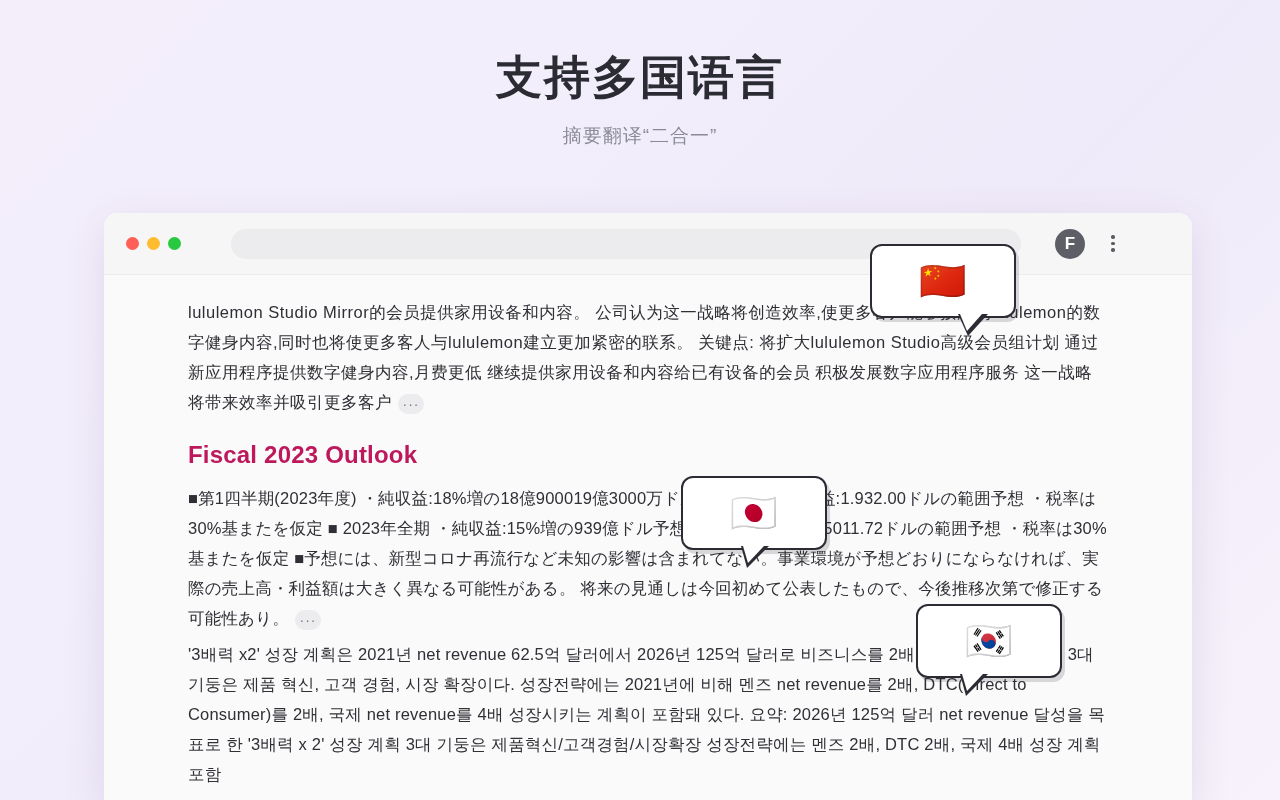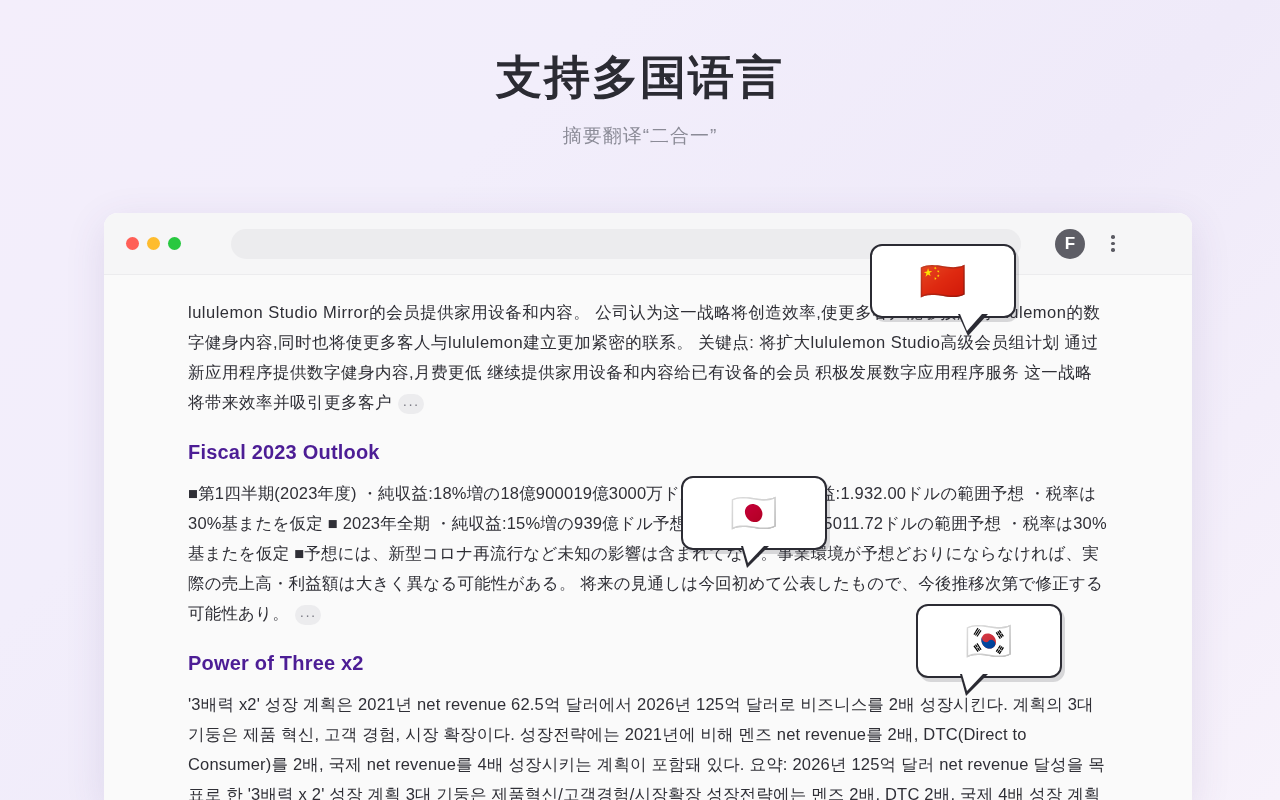--- a/index.html
+++ b/index.html
@@ -118,23 +118,23 @@
   }
   .para {
     font-size: 16.5px;
     line-height: 30px;
     color: #2f2f36;
     margin: 0 0 6px 0;
     letter-spacing: 0.2px;
   }
   .para.cn { letter-spacing: 0.5px; }
   .heading {
-    font-size: 20px;
+    font-size: 24px;
     font-weight: bold;
-    color: #4c1d95;
+    color: #be185d;
     margin: 24px 0 14px 0;
     letter-spacing: 0.2px;
   }
   .ellipsis-pill {
     display: inline-flex;
     align-items: center;
     justify-content: center;
     width: 26px;
     height: 20px;
     border-radius: 10px;
@@ -260,21 +260,20 @@
       </div>
     </div>
 
     <div class="doc">
       <p class="para cn"><span>lululemon Studio Mirror的会员提供家用设备和内容。 公司认为这一战略将创造效率,使更多客户能够接触到lululemon的数字健身内容,同时也将使更多客人与lululemon建立更加紧密的联系。 关键点: 将扩大lululemon Studio高级会员组计划 通过新应用程序提供数字健身内容,月费更低 继续提供家用设备和内容给已有设备的会员 积极发展数字应用程序服务 这一战略将带来效率并吸引更多客户</span><span class="ellipsis-pill">···</span></p>
 
       <div class="heading">Fiscal 2023 Outlook</div>
 
       <p class="para"><span>■第1四半期(2023年度) ・純収益:18%増の18億900019億3000万ドル予想 ・当期純利益:1.932.00ドルの範囲予想 ・税率は30%基またを仮定 ■ 2023年全期 ・純収益:15%増の939億ドル予想 ・ 当期純利益:11.5011.72ドルの範囲予想 ・税率は30%基またを仮定 ■予想には、新型コロナ再流行など未知の影響は含まれてない。事業環境が予想どおりにならなければ、実際の売上高・利益額は大きく異なる可能性がある。 将来の見通しは今回初めて公表したもので、今後推移次第で修正する可能性あり。</span><span class="ellipsis-pill">···</span></p>
 
-      <div class="heading">Power of Three x2</div>
 
       <p class="para"><span>'3배력 x2' 성장 계획은 2021년 net revenue 62.5억 달러에서 2026년 125억 달러로 비즈니스를 2배 성장시킨다. 계획의 3대 기둥은 제품 혁신, 고객 경험, 시장 확장이다. 성장전략에는 2021년에 비해 멘즈 net revenue를 2배, DTC(Direct to Consumer)를 2배, 국제 net revenue를 4배 성장시키는 계획이 포함돼 있다. 요약: 2026년 125억 달러 net revenue 달성을 목표로 한 '3배력 x 2' 성장 계획 3대 기둥은 제품혁신/고객경험/시장확장 성장전략에는 멘즈 2배, DTC 2배, 국제 4배 성장 계획 포함</span></p>
     </div>
   </div>
 
   <div class="bubble bubble-cn">
     <span class="flag">🇨🇳</span>
     <span class="tail"></span>
     <span class="tail-inner"></span>
   </div>

